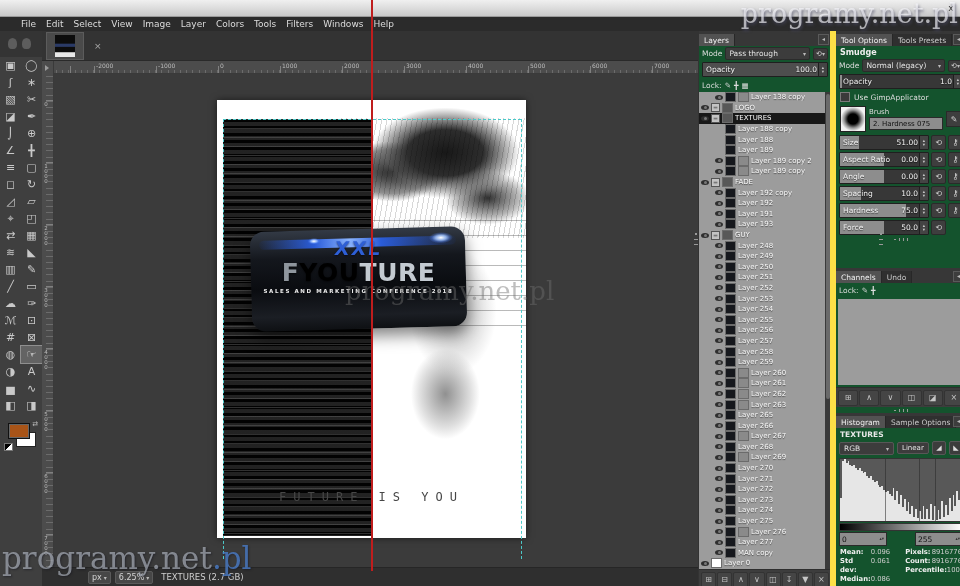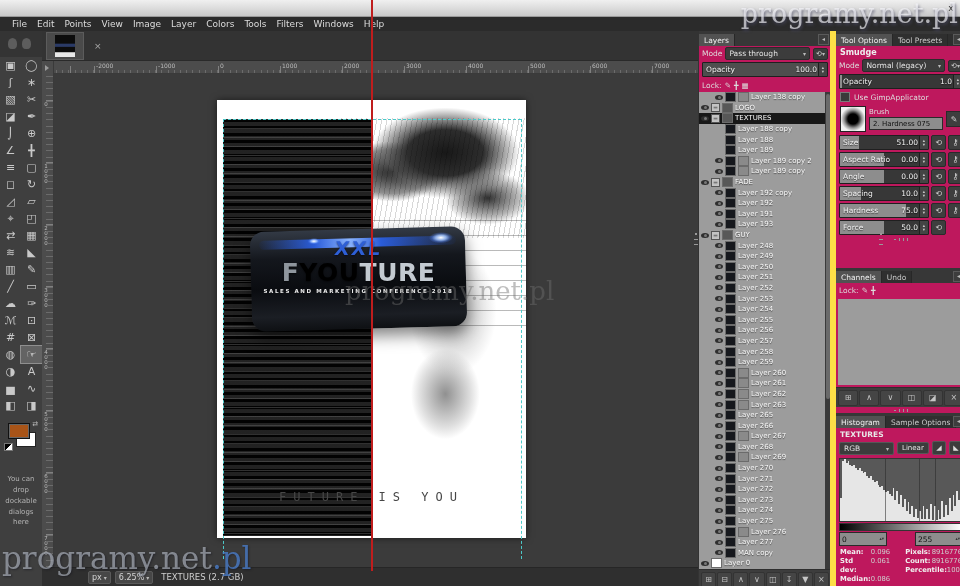--- a/index.html
+++ b/index.html
@@ -1,21 +1,21 @@
 <!DOCTYPE html>
 <html><head>
 <meta charset="utf-8">
 <style>
   html,body{margin:0;padding:0;background:#222;overflow:hidden;}
   #app{position:relative;width:960px;height:586px;background:#454545;font-family:"DejaVu Sans",sans-serif;overflow:hidden;}
 
   
   .titlebar{position:absolute;left:0;top:0;right:0;height:16px;background:linear-gradient(#f0f0f0,#c9c9c9);border-bottom:1px solid #9a9a9a;display:flex;align-items:center;justify-content:center;color:#1c1c1c;font-size:8.5px;}
   .win-close{position:absolute;right:3px;top:2px;width:12px;height:12px;display:flex;align-items:center;justify-content:center;color:#333;font-size:9px;cursor:default;}
-  .menubar{position:absolute;left:0;top:17px;right:0;height:14px;background:#2b2b2b;display:flex;align-items:flex-end;padding-left:7px;}
+  .menubar{position:absolute;left:0;top:17px;right:0;height:14px;background:#2b2b2b;display:flex;align-items:flex-end;padding-left:16px;}
   .menu-item{color:#dcdcdc;font-size:9px;padding:0 5px;line-height:14px;}
 
   
   .toolbox{position:absolute;left:0;top:31px;width:42px;bottom:0;background:#3f3f3f;border-right:1px solid #333;}
   .wilber{height:26px;background:#343434;position:relative;}
   .wilber span{position:absolute;top:7px;width:9px;height:11px;background:#5d5d5d;border-radius:50% 50% 40% 40%;}
   .wilber .eye1{left:8px;} .wilber .eye2{left:22px;}
   .tools{display:grid;grid-template-columns:1fr 1fr;}
   .tool{height:17px;display:flex;align-items:center;justify-content:center;color:#c9c9c9;font-size:11px;}
   .tool.active{background:#636363;outline:1px solid #8f8f8f;color:#f2f2f2;}
@@ -88,21 +88,21 @@
   .lb-left{left:169px;top:45px;width:0;height:440px;border-left:1px dashed #4cc9c9;}
   .lb-right{left:467px;top:45px;width:0;height:440px;border-left:1px dashed #4cc9c9;}
 
   
   .statusbar{height:18px;background:#2f2f2f;border-top:1px solid #262626;display:flex;align-items:center;gap:4px;padding-left:46px;flex:none;}
   .sb-box{display:flex;align-items:center;gap:2px;background:#474747;border:1px solid #5a5a5a;color:#d5d5d5;font-size:8px;padding:1px 3px;border-radius:2px;}
   .chev::after{content:"▾";font-size:6px;color:#bbb;}
   .sb-msg{color:#cfcfcf;font-size:8.5px;margin-left:4px;}
 
   
-  .dock{position:absolute;top:31px;bottom:0;background:#be185d;}
+  .dock{position:absolute;top:31px;bottom:0;background:#14532d;}
   .layers-dock{left:698px;width:132px;border-left:1px solid #333;}
   .right-dock{left:830px;width:130px;border-left:6px solid #fde047;display:flex;flex-direction:column;}
   .tabbar{height:15px;background:#373737;display:flex;align-items:flex-end;position:relative;flex:none;}
   .ptab{padding:2px 5px 1px;font-size:7.5px;color:#c9c9c9;background:#2f2f2f;border-right:1px solid #272727;white-space:nowrap;display:flex;align-items:center;gap:2px;}
   .ptab.active{background:#525252;color:#f0f0f0;}
   .pmenu{position:absolute;right:2px;top:3px;width:9px;height:9px;background:#3d3d3d;border:1px solid #5a5a5a;color:#bbb;font-size:6px;line-height:8px;text-align:center;}
   .prow{display:flex;align-items:center;gap:3px;padding:1px 3px;font-size:7.5px;color:#ddd;}
   .pselect{flex:1;display:flex;align-items:center;justify-content:space-between;background:#3c3c3c;border:1px solid #2b2b2b;padding:1px 3px;color:#e3e3e3;border-radius:2px;}
   .mini-btn{display:flex;align-items:center;background:#3c3c3c;border:1px solid #2b2b2b;color:#ccc;font-size:7px;padding:1px 2px;border-radius:2px;}
   .spinscale{position:relative;flex:1;height:13px;border:1px solid #1f1f1f;background:#373737;overflow:hidden;border-radius:1px;}
@@ -199,21 +199,21 @@
 <div id="app">
 
   <div class="titlebar">
     <span class="win-close">x</span>
   </div>
 
   <div class="menubar">
 
   <span class="menu-item">File</span>
       <span class="menu-item">Edit</span>
-      <span class="menu-item">Points</span>
+      <span class="menu-item">Select</span>
       <span class="menu-item">View</span>
       <span class="menu-item">Image</span>
       <span class="menu-item">Layer</span>
       <span class="menu-item">Colors</span>
       <span class="menu-item">Tools</span>
       <span class="menu-item">Filters</span>
       <span class="menu-item">Windows</span>
       <span class="menu-item">Help</span>
     </div>
 
@@ -391,21 +391,20 @@
         <div class="tool">
           <span class="tglyph">◨</span>
         </div>
       </div>
     <div class="swatches">
       <span class="sw-swap">⇄</span>
       <div class="bgsw"></div>
       <div class="fgsw"></div>
       <span class="sw-reset"></span>
     </div>
-    <div class="droptext">You can drop dockable dialogs here</div>
   </div>
 
   <div class="canvas-col">
     <div class="tabstrip">
       <div class="imgtab">
         <div class="tabthumb"></div>
       </div>
       <span class="tabclose">×</span>
     </div>
     <div class="ruler-row">
@@ -891,21 +890,21 @@
           <span>×</span>
         </div>
       </div>
   </div>
 
   <div class="dock right-dock">
 
     <div class="to-panel">
       <div class="tabbar">
         <div class="ptab active">Tool Options</div>
-        <div class="ptab">Tool Presets</div>
+        <div class="ptab">Tools Presets</div>
         <div class="ptab">
             <span class="grad-ico"></span>
             <span>Gradients</span>
           </div>
         <div class="pmenu">◂</div>
       </div>
       <div class="to-title">Smudge</div>
       <div class="prow">
         <span>Mode</span>
         <div class="pselect">

